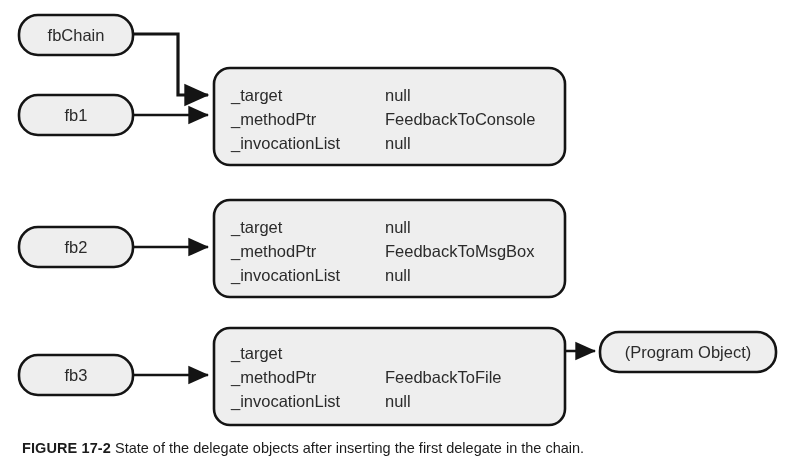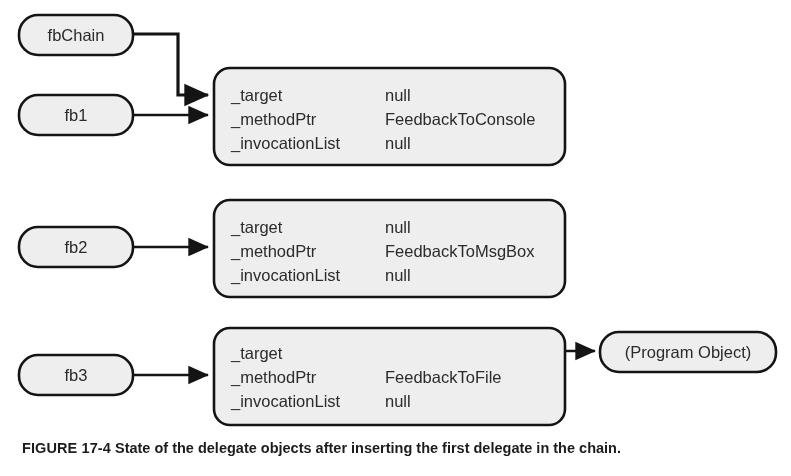--- a/index.html
+++ b/index.html
@@ -68,21 +68,21 @@
     font-family: "Liberation Sans", sans-serif;
     font-size: 14.5px;
     color: #1c1c1c;
     white-space: nowrap;
   }
   #figure-caption .caption-label {
     font-weight: bold;
     letter-spacing: 0.1px;
   }
   #figure-caption .caption-text {
-    font-weight: bold;
+    font-weight: normal;
   }
 </style>
 </head>
 <body>
 
 <div id="figure-root">
 
   <svg id="diagram-svg" viewBox="0 0 791 434">
     <defs>
       <marker id="arrowhead" markerWidth="9" markerHeight="9" refX="8.2" refY="4.5" orient="auto" markerUnits="strokeWidth">
@@ -138,17 +138,17 @@
     <text class="field-label" x="231" y="383">_methodPtr</text>
     <text class="field-value" x="385" y="383">FeedbackToFile</text>
     <text class="field-label" x="231" y="407">_invocationList</text>
     <text class="field-value" x="385" y="407">null</text>
 
     <rect class="pill-shape" x="600" y="332" width="176" height="40" rx="19" ry="19"></rect>
     <text class="node-label" x="688" y="358" text-anchor="middle">(Program Object)</text>
   </svg>
 
   <div id="figure-caption">
-    <span class="caption-label">FIGURE 17-4</span>
+    <span class="caption-label">FIGURE 17-2</span>
     <span class="caption-text">State of the delegate objects after inserting the first delegate in the chain.</span>
   </div>
 
 </div>
 
 </body></html>

